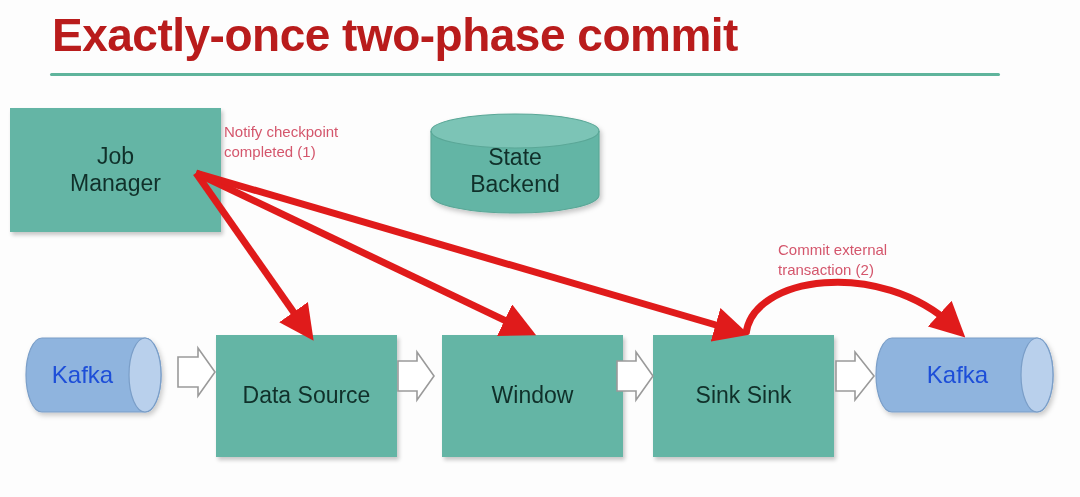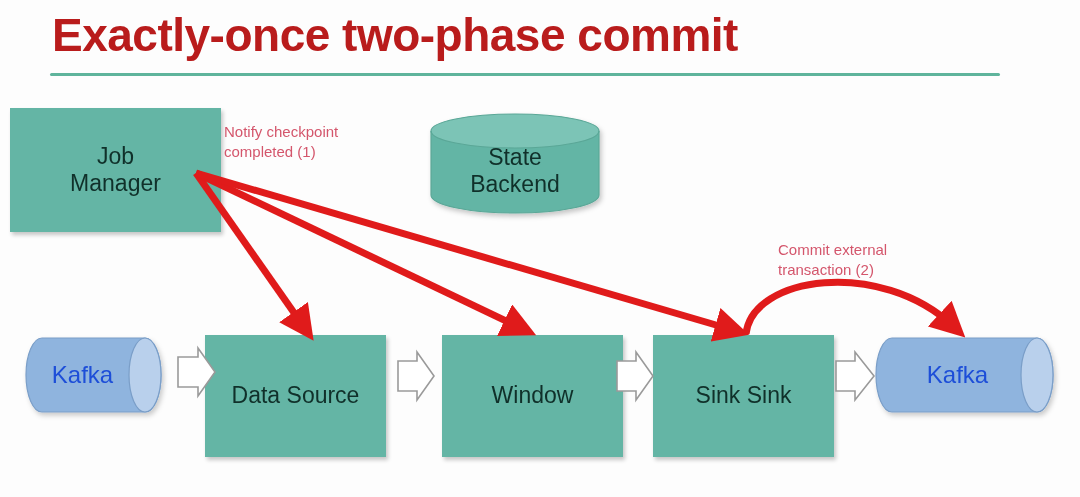--- a/index.html
+++ b/index.html
@@ -138,21 +138,21 @@
         </filter>
       </defs>
       <g filter="url(#shadowKS)">
         <path d="M30,2 L133,2 A16,37 0 0 1 133,76 L30,76 A16,37 0 0 1 30,2 Z" fill="#8fb4de" stroke="#7a9ec8" stroke-width="1.2"></path>
         <path d="M133,2 A16,37 0 0 0 133,76 A16,37 0 0 0 133,2 Z" fill="#b9d0ec" stroke="#7a9ec8" stroke-width="1.2"></path>
       </g>
     </svg>
     <div class="node-label kafka-label" style="padding-right:22px;">Kafka</div>
   </div>
 
-  <div class="box" style="left:205px; top:335px; width:181px; height:122px;">
+  <div class="box" style="left:216px; top:335px; width:181px; height:122px;">
     <div class="node-label">Data Source</div>
   </div>
 
   <div class="box" style="left:434px; top:335px; width:181px; height:122px;margin-left:8px;">
     <div class="node-label">Window</div>
   </div>
 
   <div class="box" style="left:653px; top:335px; width:181px; height:122px;">
     <div class="node-label">Sink Sink</div>
   </div>

